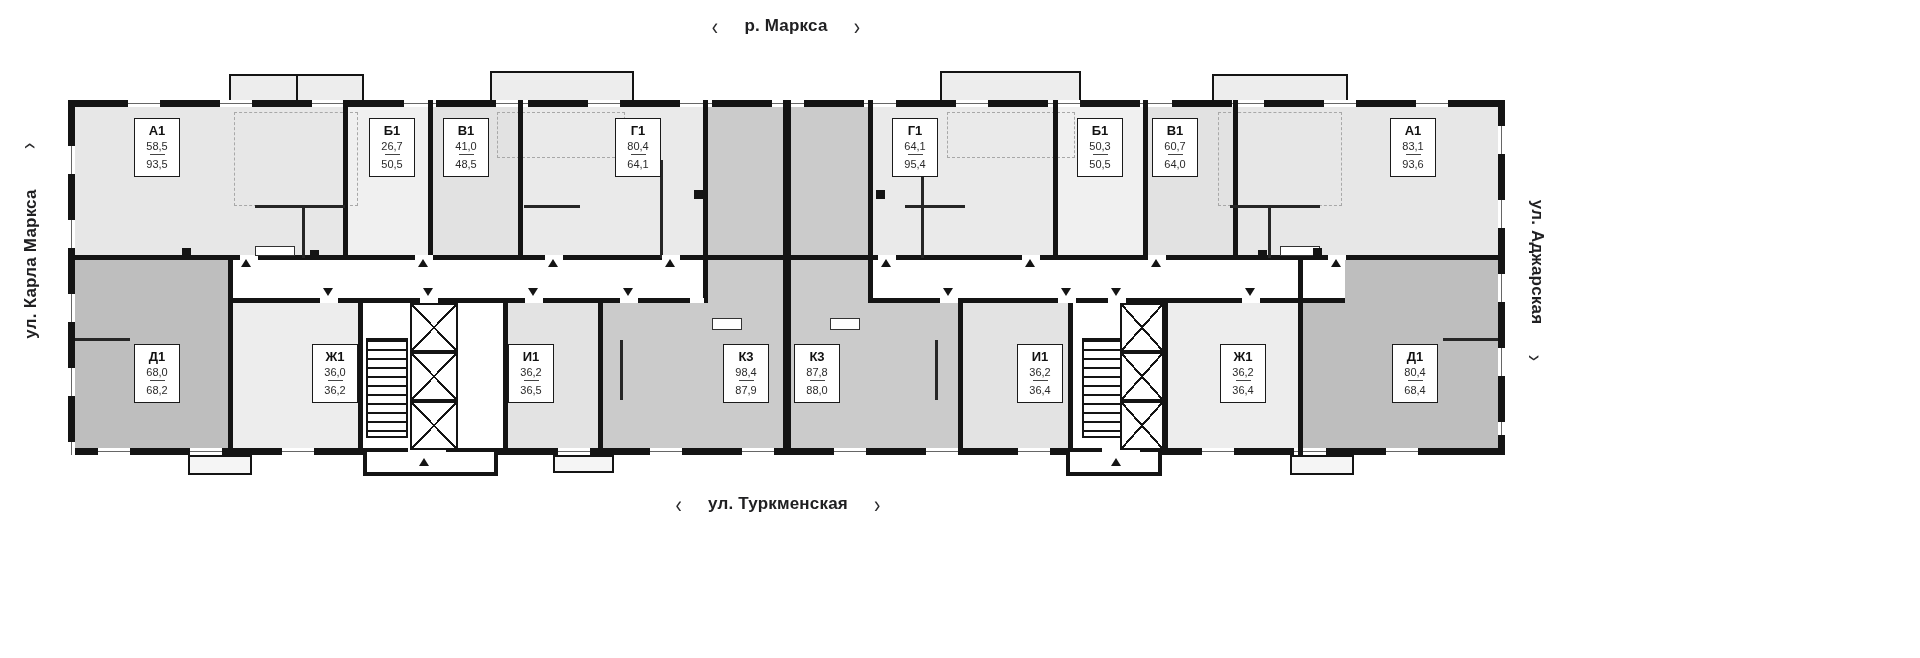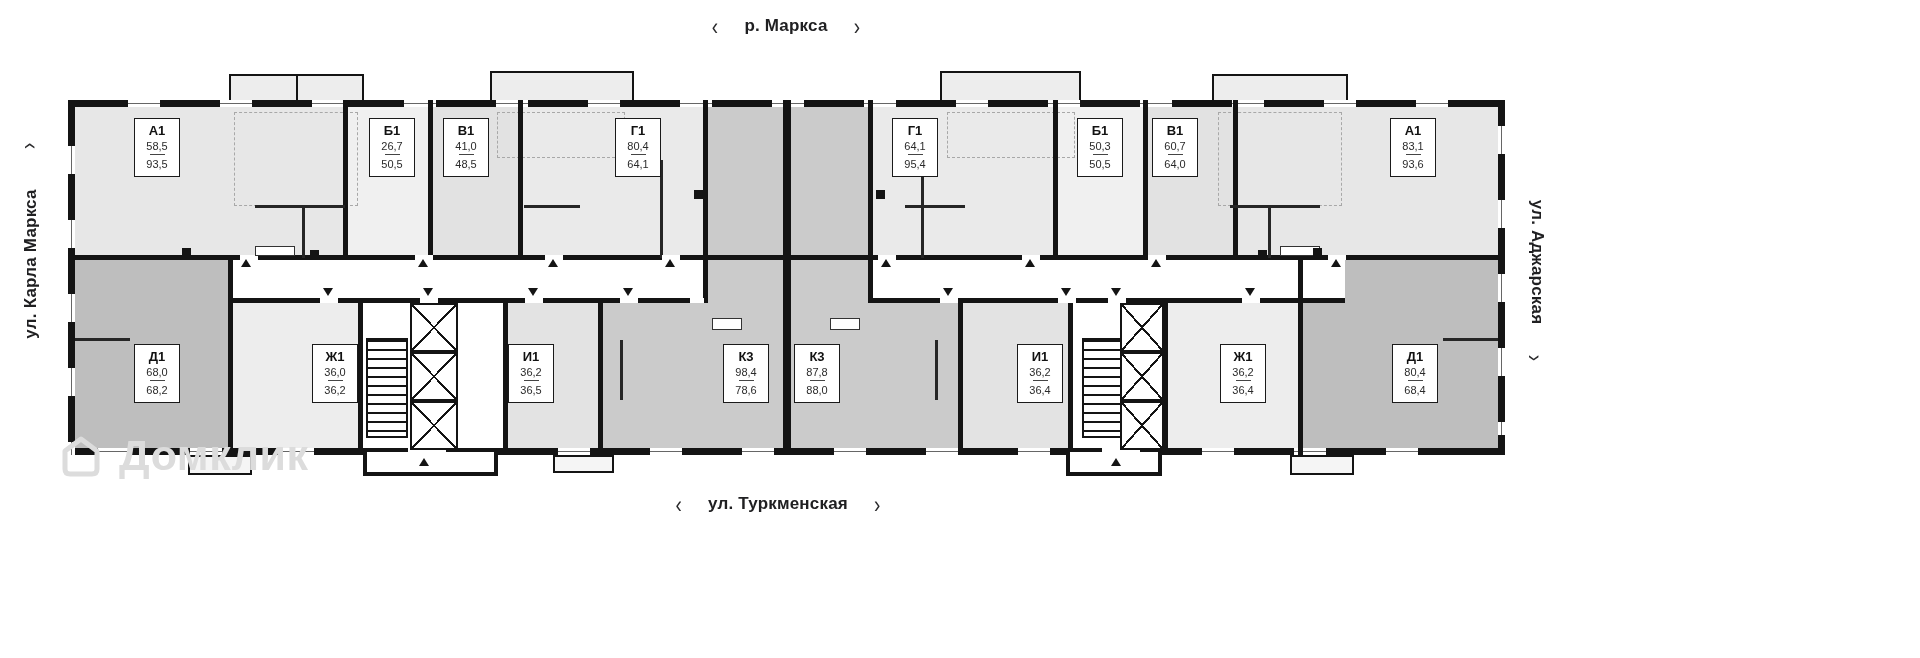--- a/index.html
+++ b/index.html
@@ -279,21 +279,21 @@
   <div class="apt" style="left:508px;top:344px">
     <div class="apt-type">И1</div>
     <div class="apt-a">36,2</div>
     <div class="apt-div"></div>
     <div class="apt-a">36,5</div>
   </div>
   <div class="apt" style="left:723px;top:344px">
     <div class="apt-type">К3</div>
     <div class="apt-a">98,4</div>
     <div class="apt-div"></div>
-    <div class="apt-a">78,6</div>
+    <div class="apt-a">87,9</div>
   </div>
   <div class="apt" style="left:794px;top:344px">
     <div class="apt-type">К3</div>
     <div class="apt-a">87,8</div>
     <div class="apt-div"></div>
     <div class="apt-a">88,0</div>
   </div>
   <div class="apt" style="left:1017px;top:344px">
     <div class="apt-type">И1</div>
     <div class="apt-a">36,2</div>
@@ -306,20 +306,14 @@
     <div class="apt-div"></div>
     <div class="apt-a">36,4</div>
   </div>
   <div class="apt" style="left:1392px;top:344px">
     <div class="apt-type">Д1</div>
     <div class="apt-a">80,4</div>
     <div class="apt-div"></div>
     <div class="apt-a">68,4</div>
   </div>
 
-  <div class="watermark">
-    <svg width="50" height="50" viewBox="0 0 50 50">
-      <path d="M9 21 L25 9 L41 21 V39 Q41 44 36 44 H14 Q9 44 9 39 Z" fill="none" stroke="#dcdcdc" stroke-width="5" stroke-linejoin="round"></path>
-    </svg>
-    <span class="watermark-text">Домклик</span>
-  </div>
 
 </div>
 
 </body></html>

